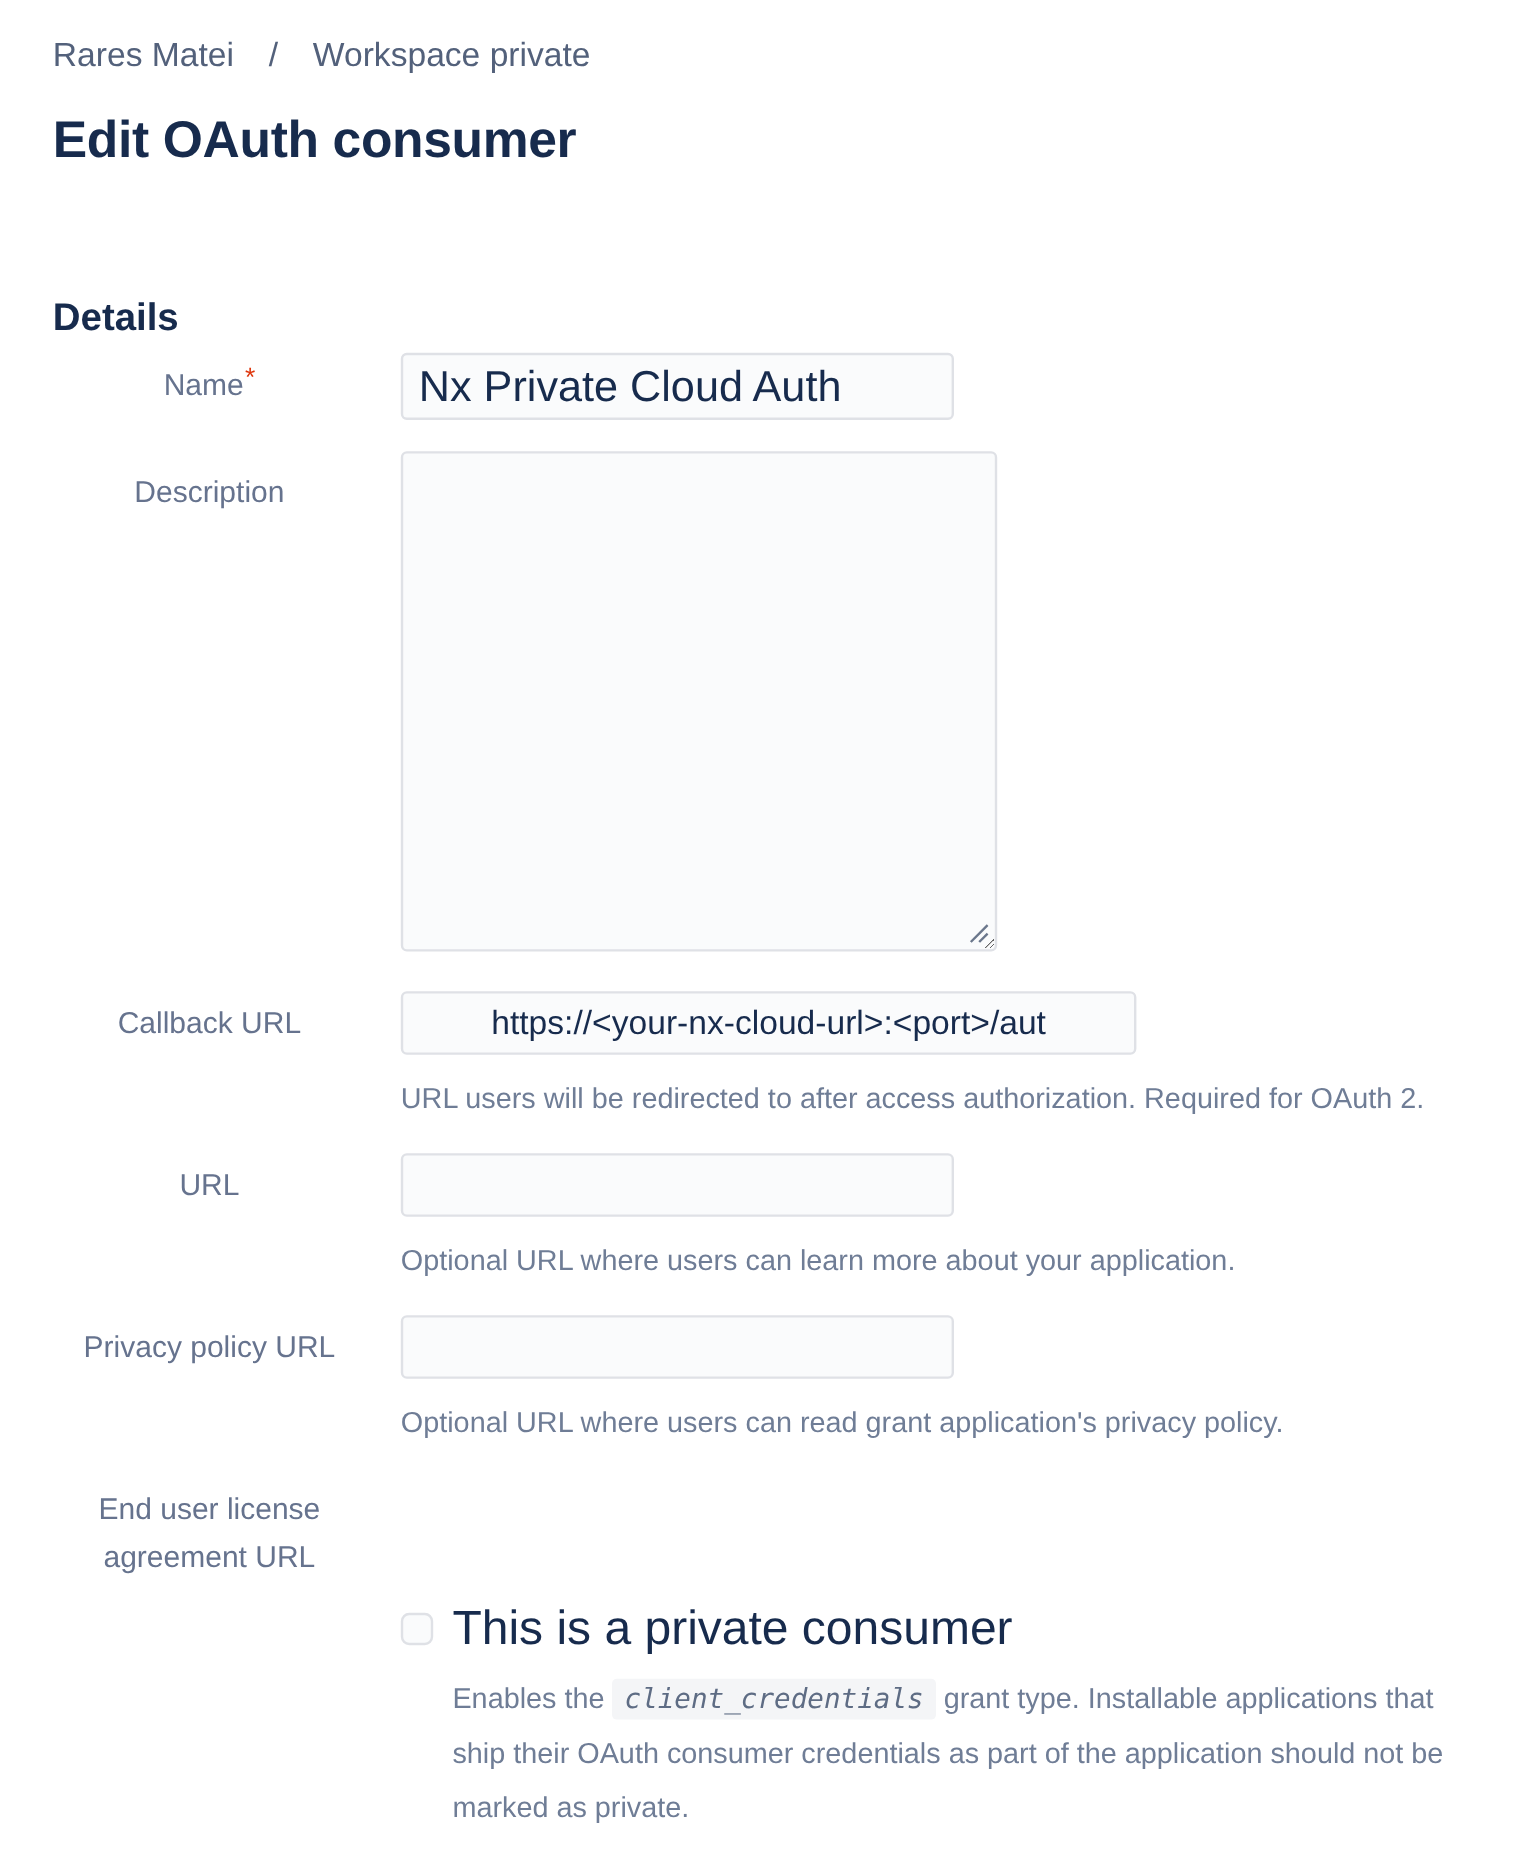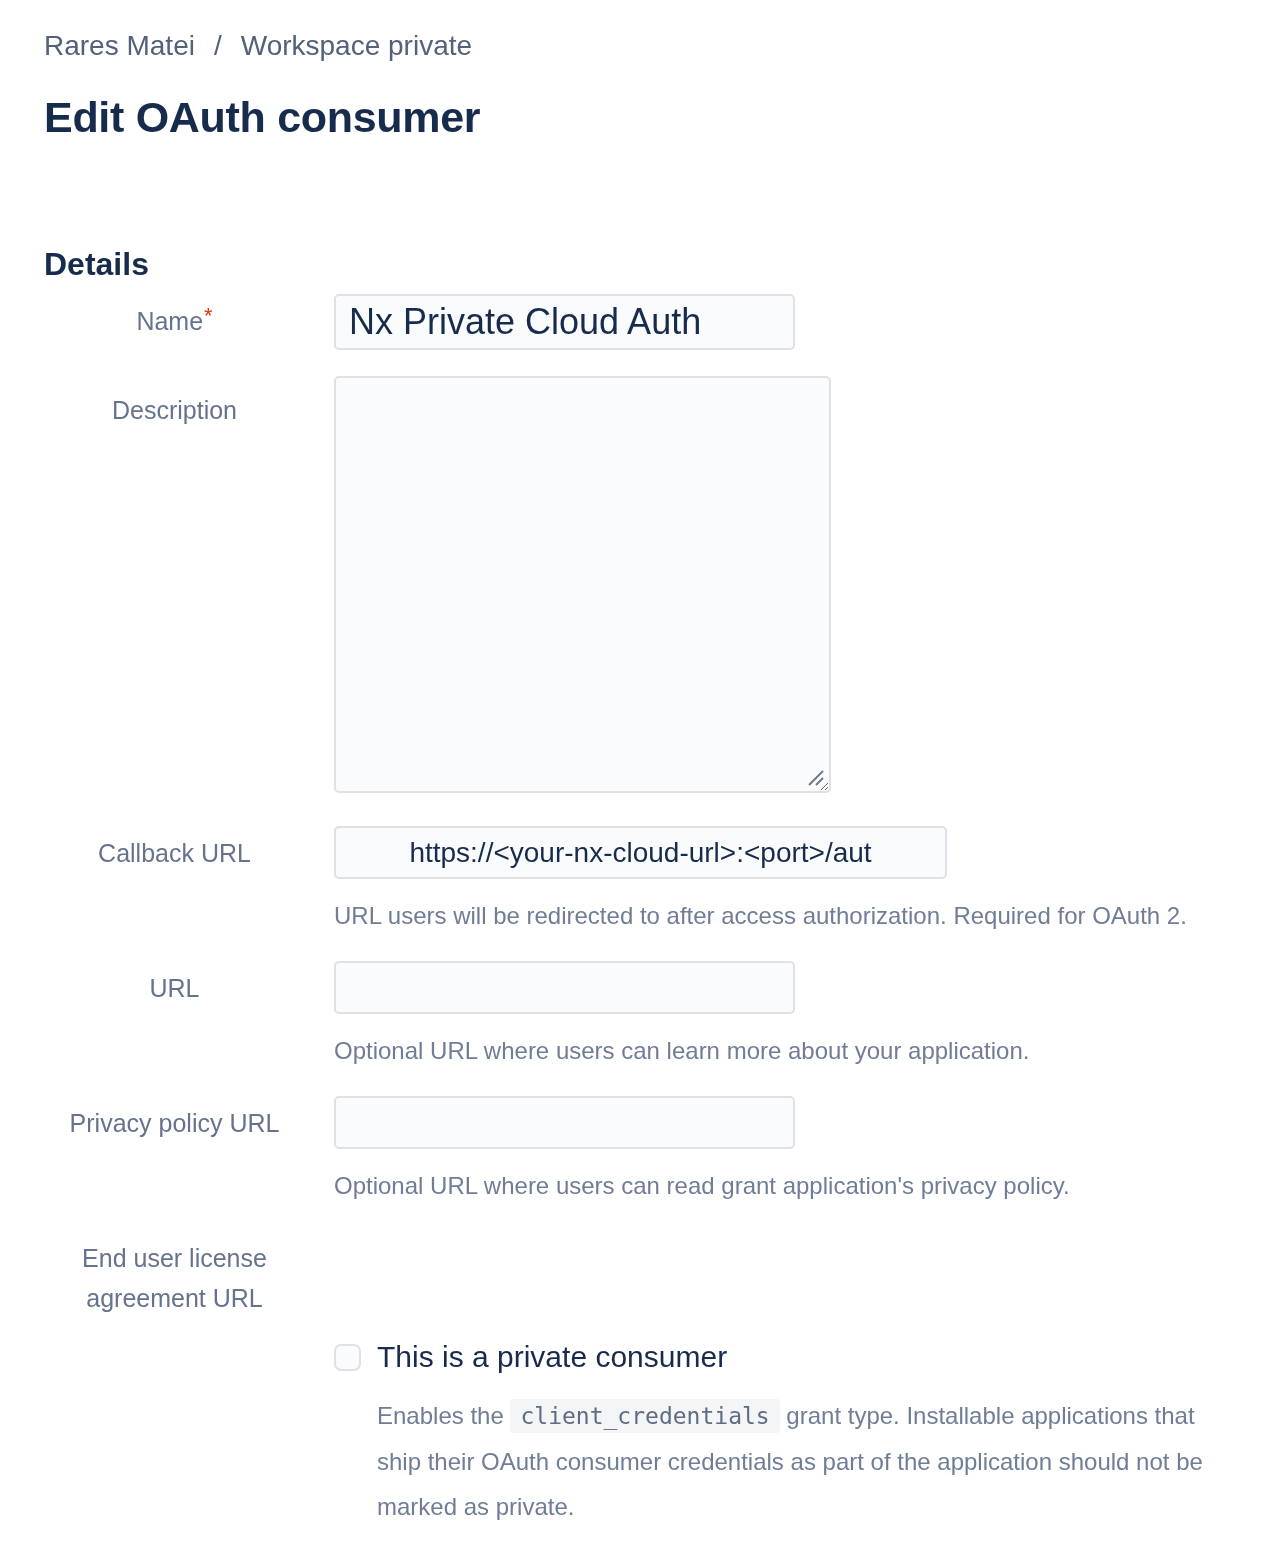--- a/index.html
+++ b/index.html
@@ -9,21 +9,21 @@
     min-height: 1554px;
     font-family: "Liberation Sans", sans-serif;
     color: var(--text_dark, #172B4D);
   }
   .container { padding: 30px 44px 40px 44px; }
 
   
   .breadcrumb {
     display: flex;
     align-items: center;
-    gap: 19px;
+    gap: 29px;
     font-size: 28px;
     line-height: 32px;
     color: var(--breadcrumb, #53617B);
   }
   .breadcrumb .crumb { cursor: pointer; }
   .breadcrumb .sep { color: var(--breadcrumb, #53617B); }
 
   
   h1.page-title {
     margin-top: 30px;
@@ -131,40 +131,41 @@
   }
   .checkbox-box {
     width: 27px;
     height: 27px;
     border: 2px solid var(--border, #DFE1E6);
     border-radius: 7px;
     background: var(--input_bg, #FAFBFC);
     flex: 0 0 auto;
   }
   .checkbox-label {
-    font-size: 30px;
+    font-size: 40px;
     line-height: 36px;
     font-weight: 500;
     color: var(--text_dark, #172B4D);
   }
   .private-help {
     margin: 18px 0 0 43px;
     max-width: 880px;
     font-size: 24px;
     line-height: 45px;
     color: var(--help, #6F7D96);
   }
   .code-chip {
     font-family: "DejaVu Sans Mono", monospace;
     font-size: 23px;
     background: var(--code_bg, #F4F5F7);
     color: var(--code_text, #5E6C84);
     padding: 4px 10px;
     border-radius: 4px;
     white-space: nowrap;
+    font-style: italic;
   }
 </style>
 </head>
 <body>
 
 <div class="container">
 
   <nav class="breadcrumb">
     <span class="crumb">Rares Matei</span>
     <span class="sep">/</span>

